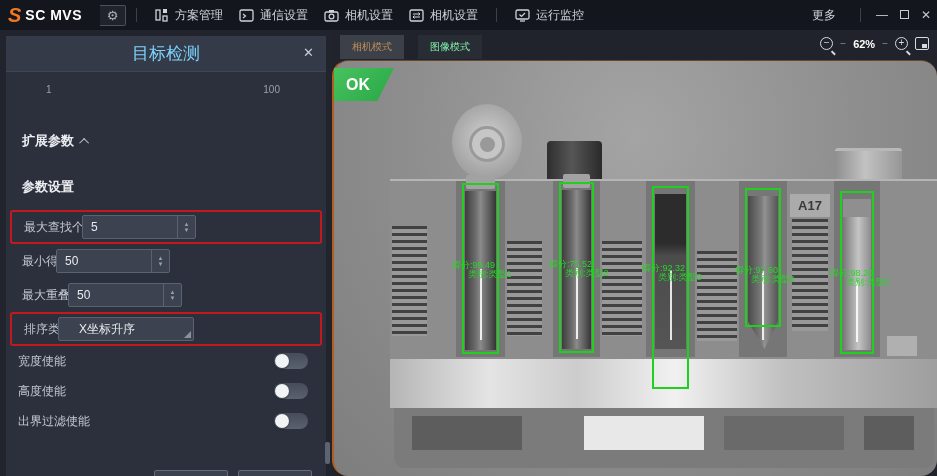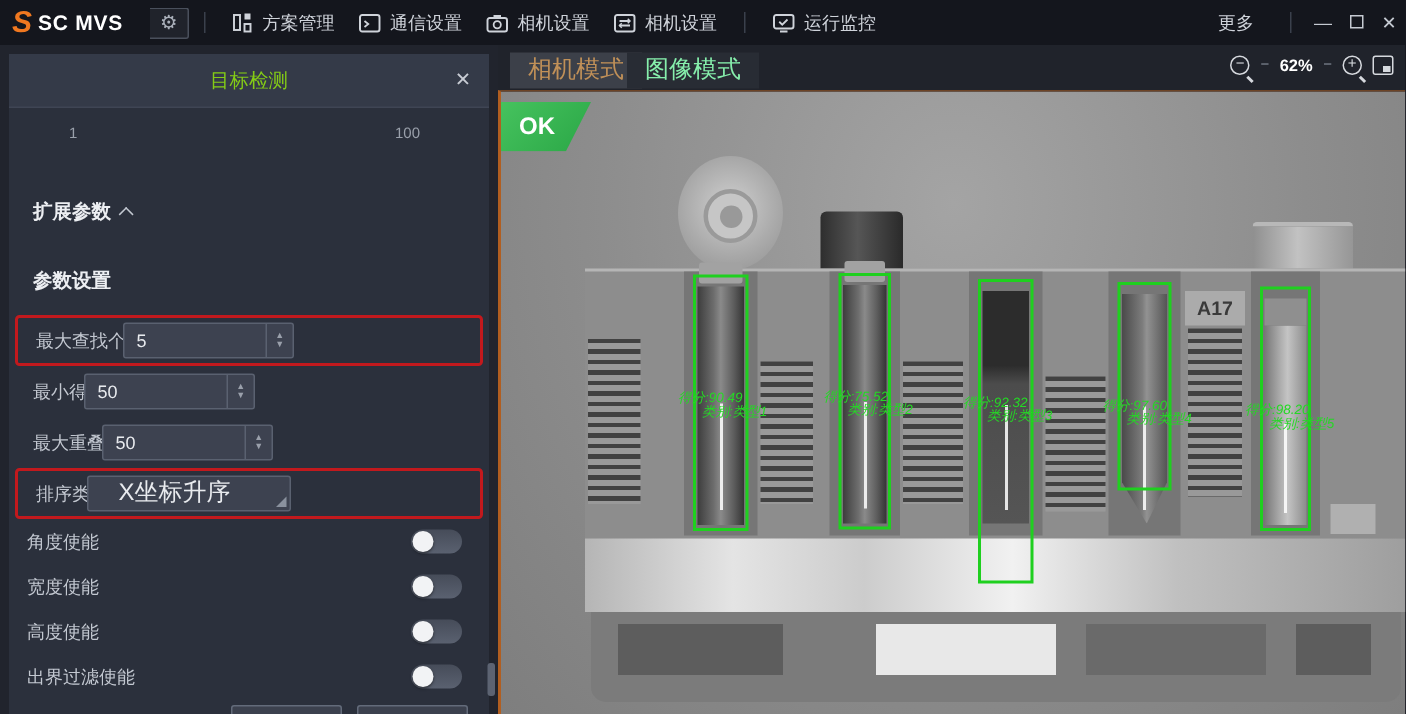--- a/index.html
+++ b/index.html
@@ -25,72 +25,72 @@
   .more-label { margin-right:14px; }
   .win-btn { width:22px; text-align:center; color:#c5cad2; font-size:12px; }
   .win-min { letter-spacing:0; }
   .win-max span { display:inline-block; width:9px; height:9px; border:1.5px solid #c5cad2; }
 
   
   .left-region { position:absolute; left:0; top:30px; width:332px; height:446px; background:#21242d; }
   .dialog { position:absolute; left:6px; top:6px; width:320px; height:470px; background:#2b303c; }
   .dialog-header { position:relative; height:36px; background:#343a48; display:flex; align-items:center; justify-content:center;
     border-bottom:1px solid #3f4554; }
-  .dialog-title { color:#84cc16; font-size:13px; }
+  .dialog-title { color:#7dd3fc; font-size:17px; }
   .dialog-close { position:absolute; right:12px; top:9px; color:#c8ccd4; font-size:13px; }
   .slider-ends { position:relative; height:26px; margin-top:8px; }
   .slider-min { position:absolute; left:40px; top:4px; color:#9aa0ab; font-size:10px; }
   .slider-max { position:absolute; right:46px; top:4px; color:#9aa0ab; font-size:10px; }
   .section-h { color:#eceef2; font-size:13px; font-weight:bold; padding-left:16px; }
   .sec-ext { margin-top:26px; display:flex; align-items:center; gap:8px; }
   .caret-up { width:7px; height:7px; border-left:1.5px solid #c2c7d0; border-top:1.5px solid #c2c7d0;
     transform:rotate(45deg) translateY(2px); }
   .sec-par { margin-top:28px; }
   .p-row { position:relative; height:34px; margin:0 4px; display:flex; align-items:center; }
   .p-row.first { margin-top:14px; }
   .p-label { color:#c3c8d1; font-size:12px; margin-left:12px; }
   .p-ctrl { position:absolute; right:14px; }
   .hl { border:2px solid #c2191d; border-radius:3px; }
   .spinbox { position:relative; width:114px; height:24px; background:#3d4250; border:1px solid #5a6170; border-radius:2px;
     color:#e8eaee; font-size:12px; line-height:22px; padding-left:8px; }
   .spin-arrows { position:absolute; right:0; top:0; width:18px; height:22px; border-left:1px solid #5a6170;
     display:flex; flex-direction:column; align-items:center; justify-content:center; color:#9aa0ab; }
   .spin-arrows i { font-style:normal; font-size:6px; line-height:6px; }
   .dropbox { position:relative; width:136px; height:24px; background:#3d4250; border:1px solid #5a6170; border-radius:2px;
-    color:#e8eaee; font-size:16px; line-height:22px; padding-left:20px; }
+    color:#e8eaee; font-size:12px; line-height:22px; padding-left:20px; }
   .dropbox::after { content:""; position:absolute; right:2px; bottom:2px; border-left:7px solid transparent; border-bottom:7px solid #8a919e; }
   .t-row { position:relative; height:30px; display:flex; align-items:center; }
   .toggle { position:absolute; right:18px; width:34px; height:16px; border-radius:8px;
     background:linear-gradient(180deg,#464c59,#5a6170); }
   .knob { position:absolute; left:1px; top:1px; width:14px; height:14px; border-radius:50%;
     background:#f2f3f5; box-shadow:0 1px 2px rgba(0,0,0,.5); }
   .bottom-btns { position:absolute; left:0; top:434px; width:100%; }
   .b-btn { position:absolute; width:74px; height:26px; background:#3c414e; border:1px solid #636b7a; border-radius:2px; }
   .b-btn.one { left:148px; } .b-btn.two { left:232px; }
   .panel-scroll { position:absolute; right:2px; top:0; width:6px; height:440px; }
   .panel-thumb { position:absolute; right:0; top:412px; width:5px; height:22px; background:#5c6372; border-radius:2px; }
 
   
   .viewer { position:absolute; left:332px; top:30px; width:605px; height:446px; background:#20232b; }
   .tabbar { position:absolute; left:0; top:0; width:605px; height:30px; }
-  .tab { position:absolute; top:5px; height:24px; padding:0 12px; font-size:16px; line-height:24px; }
+  .tab { position:absolute; top:5px; height:24px; padding:0 12px; font-size:10px; line-height:24px; }
   .tab.active { left:8px; background:#3c4049; color:#c09058; }
   .tab.inactive { left:86px; background:#282c34; color:#86efac; }
   .view-ctrls { position:absolute; right:8px; top:7px; display:flex; align-items:center; gap:7px; color:#d6d9de; }
   .mag { position:relative; width:13px; height:13px; border:1.5px solid #d6d9de; border-radius:50%;
     font-size:10px; line-height:10px; text-align:center; color:#d6d9de; }
   .mag::after { content:""; position:absolute; right:-4px; bottom:-4px; width:5px; height:1.5px; background:#d6d9de; transform:rotate(45deg); }
   .ctrl-dash { color:#8a919e; font-size:10px; }
   .zoom-pct { color:#fff; font-weight:bold; font-size:11px; }
   .fs-icon { position:relative; width:14px; height:13px; border:1.5px solid #d6d9de; border-radius:2px; }
   .fs-icon::after { content:""; position:absolute; right:1px; bottom:1px; width:5px; height:4px; background:#d6d9de; }
 
   .image-area { position:absolute; left:0; top:30px; width:605px; height:416px; overflow:hidden;
     border-top:1px solid #6e4426; border-left:2px solid #b15e20;
-    background:radial-gradient(ellipse at 50% 18%, #a4a4a4, #8d8d8d 55%, #7e7e7e); }
+    background:radial-gradient(ellipse at 50% 18%, #a4a4a4, #8d8d8d 55%, #7e7e7e);border-radius:16px; }
 
   .ok-badge { position:absolute; left:2px; top:38px; width:60px; height:33px; z-index:30;
     background:linear-gradient(135deg,#46c25e,#2aa746); clip-path:polygon(0 0,100% 0,72% 100%,0 100%);
     color:#fff; font-weight:bold; font-size:16px; line-height:33px; padding-left:12px; }
 
   
   .rack { position:absolute; left:56px; top:118px; width:548px; height:180px; background:#8d8d8d;
     border-top:2px solid #b5b5b5; }
   .metal-band { position:absolute; left:56px; top:298px; width:548px; height:49px;
     background:linear-gradient(90deg,#b5b5b5,#e4e4e4 18%,#cccccc 34%,#f1f1f1 52%,#c0c0c0 72%,#9e9e9e); }
@@ -126,21 +126,21 @@
   .t-body { position:absolute; left:3px; right:3px; top:8px; bottom:4px;
     background:linear-gradient(90deg,#3d3d3d,#6d6d6d 35%,#8a8a8a 50%,#5d5d5d 78%,#353535); }
   .t-spec { position:absolute; left:48%; bottom:6%; width:2px; height:45%; background:rgba(255,255,255,.85); }
   .t-cap { position:absolute; left:4px; right:4px; top:-8px; height:14px; background:#a2a2a2; border-radius:2px; }
   .tube.v3 .t-body { background:linear-gradient(180deg,#2c2c2c 0 32%,#4c4c4c 40%,#555 100%); }
   .tube.v4 .t-body { background:linear-gradient(90deg,#4a4a4a,#7c7c7c 45%,#929292 55%,#555);
     clip-path:polygon(0 0,100% 0,100% 82%,55% 100%,0 82%); }
   .tube.v5 .t-body { background:linear-gradient(90deg,#777,#b0b0b0 40%,#c4c4c4 55%,#8c8c8c);
     border-top:18px solid #8f8f8f; }
 
-  .det { position:absolute; border:2px solid #1fd01f; z-index:10;font-style:italic; }
+  .det { position:absolute; border:2px solid #1fd01f; z-index:10; }
   .d1 { left:128px; top:122px; width:37px; height:171px; }
   .d2 { left:225px; top:121px; width:35px; height:171px; }
   .d3 { left:318px; top:125px; width:37px; height:203px; }
   .d4 { left:411px; top:127px; width:36px; height:139px; }
   .d5 { left:506px; top:130px; width:34px; height:163px; }
   .det-txt { position:absolute; color:#25d825; font-size:9px; white-space:nowrap; z-index:11; line-height:9px; }
   .dt-score { top:76px; left:-12px; }
   .dt-class { top:85px; left:4px; }
 </style>
 </head>
@@ -273,26 +273,20 @@
       </div>
 
       <div class="p-row hl">
         <span class="p-label">排序类型</span>
         <div class="p-ctrl dropbox">
           <span>X坐标升序</span>
         </div>
       </div>
 
       <div class="t-row">
-        <span class="p-label">角度使能</span>
-        <span class="toggle">
-            <span class="knob"></span>
-          </span>
-      </div>
-      <div class="t-row">
         <span class="p-label">宽度使能</span>
         <span class="toggle">
             <span class="knob"></span>
           </span>
       </div>
       <div class="t-row">
         <span class="p-label">高度使能</span>
         <span class="toggle">
             <span class="knob"></span>
           </span>

